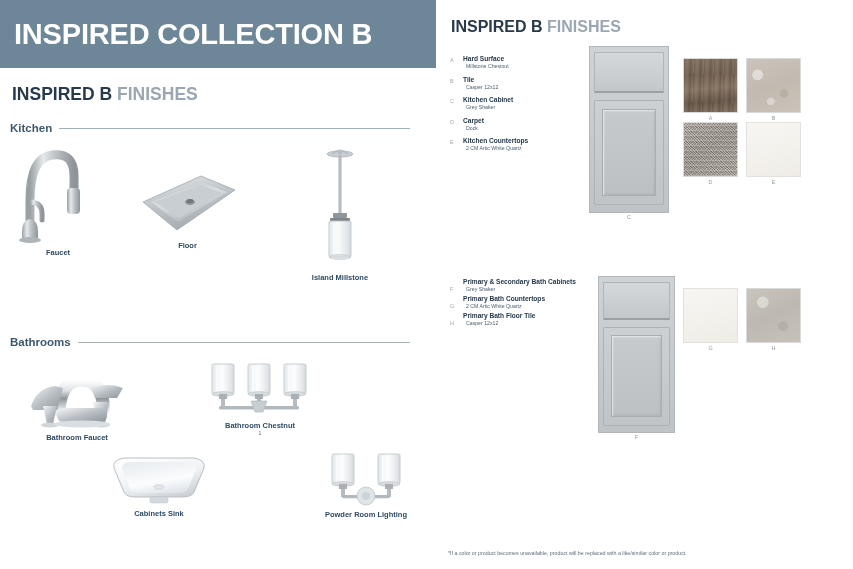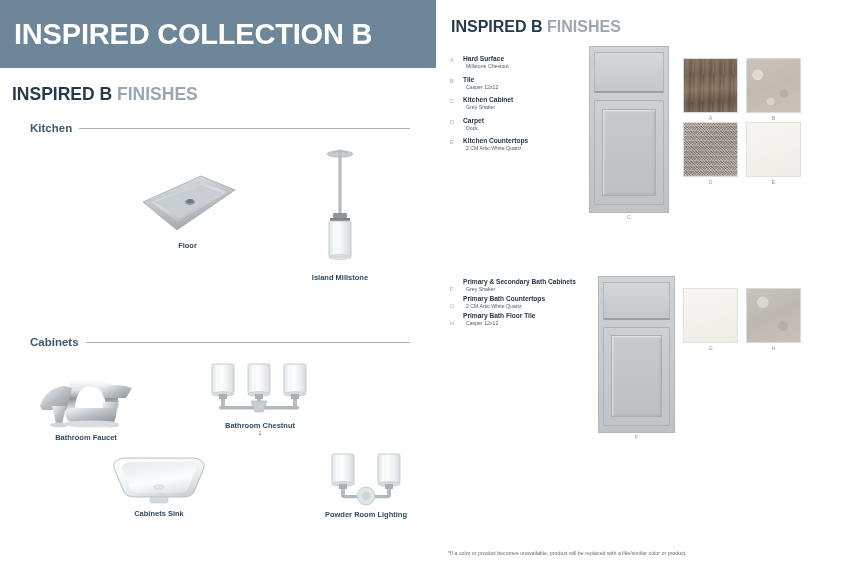--- a/index.html
+++ b/index.html
@@ -34,21 +34,20 @@
   }
   .hd-dark{color:#27394a;}
   .hd-light{color:#9aa7b2;font-weight:bold;}
 
   .section-head{
     position:absolute;display:flex;align-items:center;width:400px;
   }
   .section-head .sh-label{
     font-size:11.5px;font-weight:bold;color:#3d586e;white-space:nowrap;
     padding-right:7px;
-    margin-left:20px;
   }
   .section-head .sh-rule{
     flex:1;height:1px;background:#9fb0bd;
   }
   #sec-kitchen{left:10px;top:122px;}
   #sec-bath{left:10px;top:336px;}
 
   .fixture{position:absolute;text-align:center;}
   .fixture .fx-label{
     font-size:7.5px;font-weight:bold;color:#2e4a63;white-space:nowrap;
@@ -168,20 +167,41 @@
   <div class="left-heading">
     <span class="hd-dark">INSPIRED B</span>
     <span class="hd-light">FINISHES</span>
   </div>
 
   <div class="section-head" id="sec-kitchen">
     <span class="sh-label">Kitchen</span>
     <span class="sh-rule"></span>
   </div>
 
+  <div class="fixture" style="left:8px;top:140px;width:100px;">
+    <div class="fx-art" style="width:100px;height:105px;">
+      <svg width="100" height="105" viewBox="0 0 100 105">
+        <defs>
+          <linearGradient id="steel" x1="0" y1="0" x2="1" y2="0">
+            <stop offset="0%" stop-color="#9aa0a4"></stop>
+              <stop offset="30%" stop-color="#e7eaec"></stop>
+            <stop offset="60%" stop-color="#b9bfc3"></stop>
+              <stop offset="100%" stop-color="#8e9499"></stop>
+          </linearGradient>
+        </defs>
+        <path d="M22 98 L22 60 Q22 18 44 15 Q66 12 66 36 L66 52" fill="none" stroke="url(#steel)" stroke-width="9" stroke-linecap="round"></path>
+        <path d="M60 52 L60 68 Q60 74 66 74 L70 74 Q76 74 76 66 L76 52" fill="none" stroke="url(#steel)" stroke-width="7" stroke-linecap="round" opacity="0"></path>
+        <rect x="59" y="48" width="13" height="26" rx="4" fill="url(#steel)"></rect>
+        <path d="M22 62 Q34 62 34 74 L34 80" fill="none" stroke="url(#steel)" stroke-width="5" stroke-linecap="round"></path>
+        <path d="M14 92 Q14 80 22 79 Q30 80 30 92 L30 100 L14 100 Z" fill="url(#steel)"></path>
+        <ellipse cx="22" cy="100" rx="11" ry="3" fill="#aeb4b8"></ellipse>
+      </svg>
+    </div>
+    <div class="fx-label">Faucet</div>
+  </div>
 
   <div class="fixture" style="left:135px;top:170px;width:105px;">
     <div class="fx-art" style="width:105px;height:68px;">
       <svg width="105" height="68" viewBox="0 0 105 68">
         <defs>
           <linearGradient id="sinkg" x1="0" y1="0" x2="0.4" y2="1">
             <stop offset="0%" stop-color="#e6e9eb"></stop>
               <stop offset="45%" stop-color="#c3c9cd"></stop>
             <stop offset="100%" stop-color="#a6adb2"></stop>
           </linearGradient>
@@ -219,25 +239,25 @@
         <rect x="40" y="73" width="20" height="3" rx="1" fill="#7f868b"></rect>
         <rect x="39" y="76" width="22" height="36" rx="1.4" fill="url(#glassg)" stroke="#b9bfc3" stroke-width="0.8"></rect>
         <line x1="44" y1="78" x2="44" y2="110" stroke="#ffffff" stroke-width="1.4" opacity=".75"></line>
         <ellipse cx="50" cy="112" rx="11" ry="2.6" fill="#d5dadd" opacity=".8" stroke="#b9bfc3" stroke-width="0.6"></ellipse>
       </svg>
     </div>
     <div class="fx-label">Island Millstone</div>
   </div>
 
   <div class="section-head" id="sec-bath">
-    <span class="sh-label">Cabinets</span>
+    <span class="sh-label">Bathrooms</span>
     <span class="sh-rule"></span>
   </div>
 
-  <div class="fixture" style="left:26px;top:358px;width:120px;">
+  <div class="fixture" style="left:17px;top:358px;width:120px;">
     <div class="fx-art" style="width:120px;height:72px;">
       <svg width="120" height="72" viewBox="0 0 120 72">
         <defs>
           <linearGradient id="chrome" x1="0" y1="0" x2="0" y2="1">
             <stop offset="0%" stop-color="#ffffff"></stop>
               <stop offset="35%" stop-color="#dfe3e6"></stop>
             <stop offset="62%" stop-color="#8f969b"></stop>
               <stop offset="100%" stop-color="#e9ecee"></stop>
           </linearGradient>
           <linearGradient id="chrome2" x1="0" y1="0" x2="1" y2="1">

